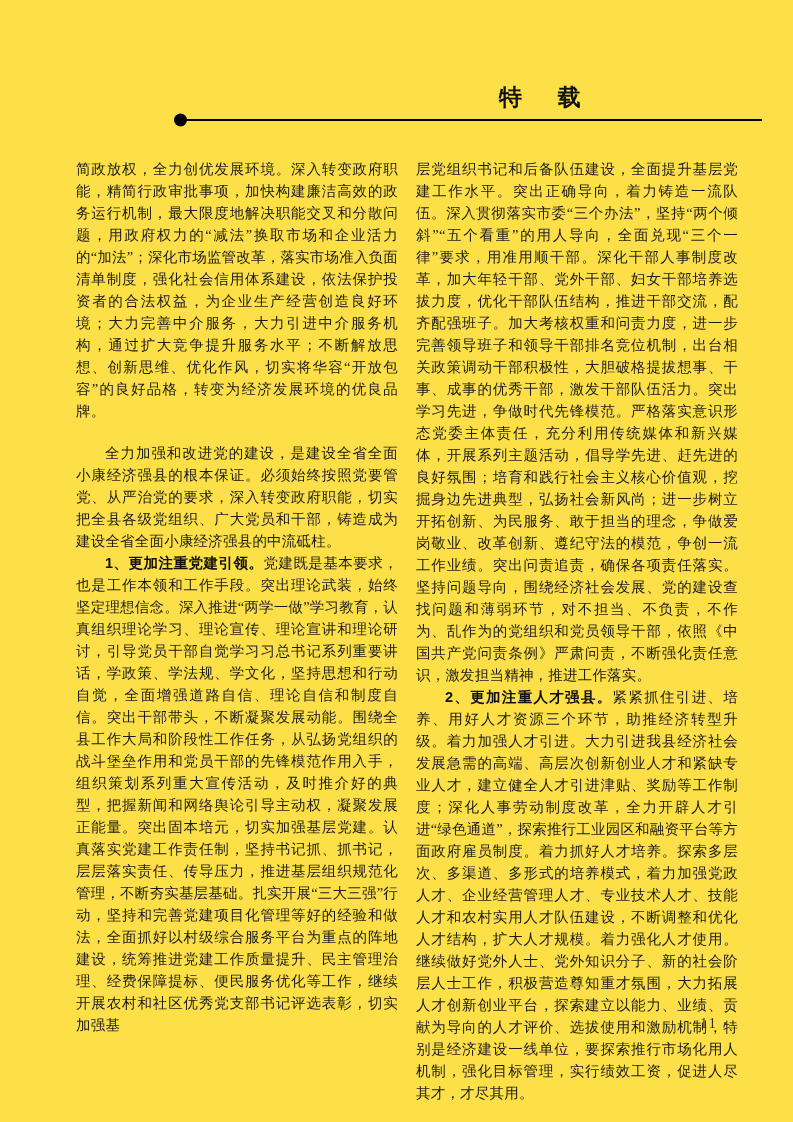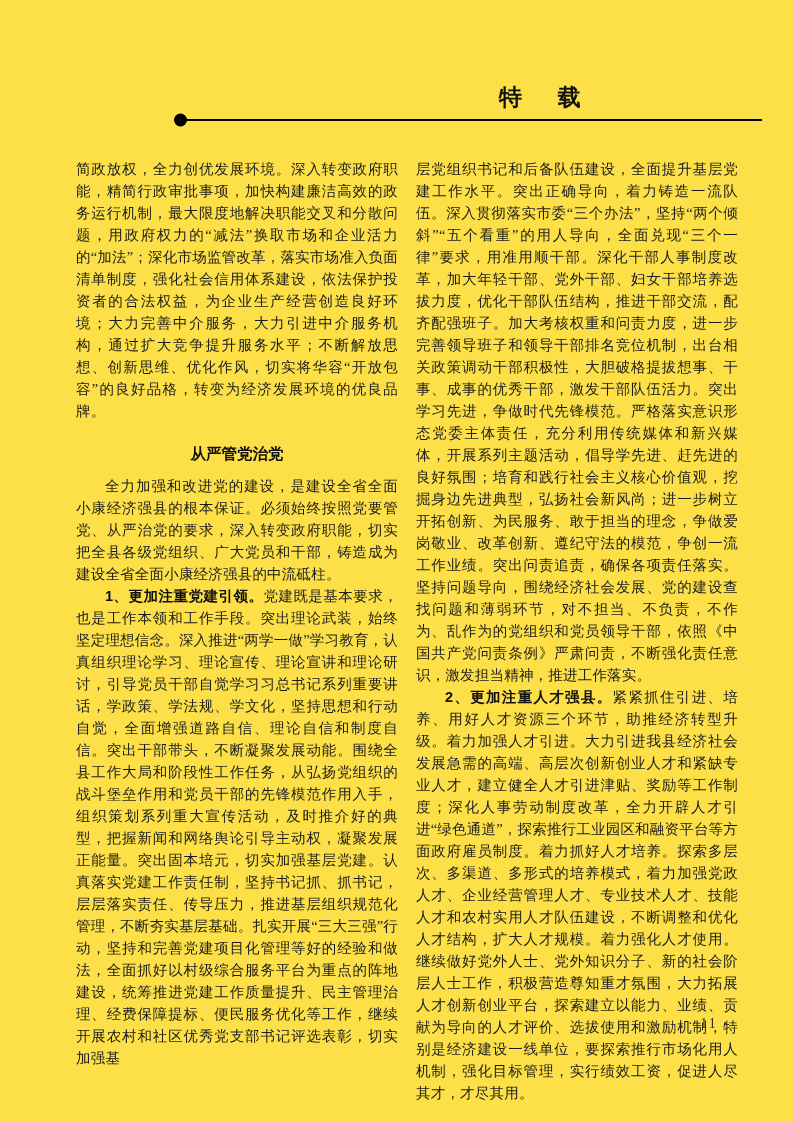--- a/index.html
+++ b/index.html
@@ -97,21 +97,20 @@
   <div class="header-rule">
     <span class="rule-dot"></span>
   </div>
 
   <main class="columns">
 
     <section class="column">
       <p class="para no-indent">简政放权，全力创优发展环境。深入转变政府职能，精简行政审批事项，加快构建廉洁高效的政务运行机制，最大限度地解决职能交叉和分散问题，用政府权力的“减法”换取市场和企业活力的“加法”；深化市场监管改革，落实市场准入负面清单制度，强化社会信用体系建设，依法保护投资者的合法权益，为企业生产经营创造良好环境；大力完善中介服务，大力引进中介服务机构，通过扩大竞争提升服务水平；不断解放思想、创新思维、优化作风，切实将华容“开放包容”的良好品格，转变为经济发展环境的优良品牌。</p>
 
       <h2 class="article-heading">
-        <span class="heading-line">从严管党治党</span>
       </h2>
 
       <p class="para">全力加强和改进党的建设，是建设全省全面小康经济强县的根本保证。必须始终按照党要管党、从严治党的要求，深入转变政府职能，切实把全县各级党组织、广大党员和干部，铸造成为建设全省全面小康经济强县的中流砥柱。</p>
 
       <p class="para"><b class="lead">1、更加注重党建引领。</b><span>党建既是基本要求，也是工作本领和工作手段。突出理论武装，始终坚定理想信念。深入推进“两学一做”学习教育，认真组织理论学习、理论宣传、理论宣讲和理论研讨，引导党员干部自觉学习习总书记系列重要讲话，学政策、学法规、学文化，坚持思想和行动自觉，全面增强道路自信、理论自信和制度自信。突出干部带头，不断凝聚发展动能。围绕全县工作大局和阶段性工作任务，从弘扬党组织的战斗堡垒作用和党员干部的先锋模范作用入手，组织策划系列重大宣传活动，及时推介好的典型，把握新闻和网络舆论引导主动权，凝聚发展正能量。突出固本培元，切实加强基层党建。认真落实党建工作责任制，坚持书记抓、抓书记，层层落实责任、传导压力，推进基层组织规范化管理，不断夯实基层基础。扎实开展“三大三强”行动，坚持和完善党建项目化管理等好的经验和做法，全面抓好以村级综合服务平台为重点的阵地建设，统筹推进党建工作质量提升、民主管理治理、经费保障提标、便民服务优化等工作，继续开展农村和社区优秀党支部书记评选表彰，切实加强基</span></p>
     </section>
 
     <section class="column">
       <p class="para no-indent">层党组织书记和后备队伍建设，全面提升基层党建工作水平。突出正确导向，着力铸造一流队伍。深入贯彻落实市委“三个办法”，坚持“两个倾斜”“五个看重”的用人导向，全面兑现“三个一律”要求，用准用顺干部。深化干部人事制度改革，加大年轻干部、党外干部、妇女干部培养选拔力度，优化干部队伍结构，推进干部交流，配齐配强班子。加大考核权重和问责力度，进一步完善领导班子和领导干部排名竞位机制，出台相关政策调动干部积极性，大胆破格提拔想事、干事、成事的优秀干部，激发干部队伍活力。突出学习先进，争做时代先锋模范。严格落实意识形态党委主体责任，充分利用传统媒体和新兴媒体，开展系列主题活动，倡导学先进、赶先进的良好氛围；培育和践行社会主义核心价值观，挖掘身边先进典型，弘扬社会新风尚；进一步树立开拓创新、为民服务、敢于担当的理念，争做爱岗敬业、改革创新、遵纪守法的模范，争创一流工作业绩。突出问责追责，确保各项责任落实。坚持问题导向，围绕经济社会发展、党的建设查找问题和薄弱环节，对不担当、不负责，不作为、乱作为的党组织和党员领导干部，依照《中国共产党问责条例》严肃问责，不断强化责任意识，激发担当精神，推进工作落实。</p>
 

